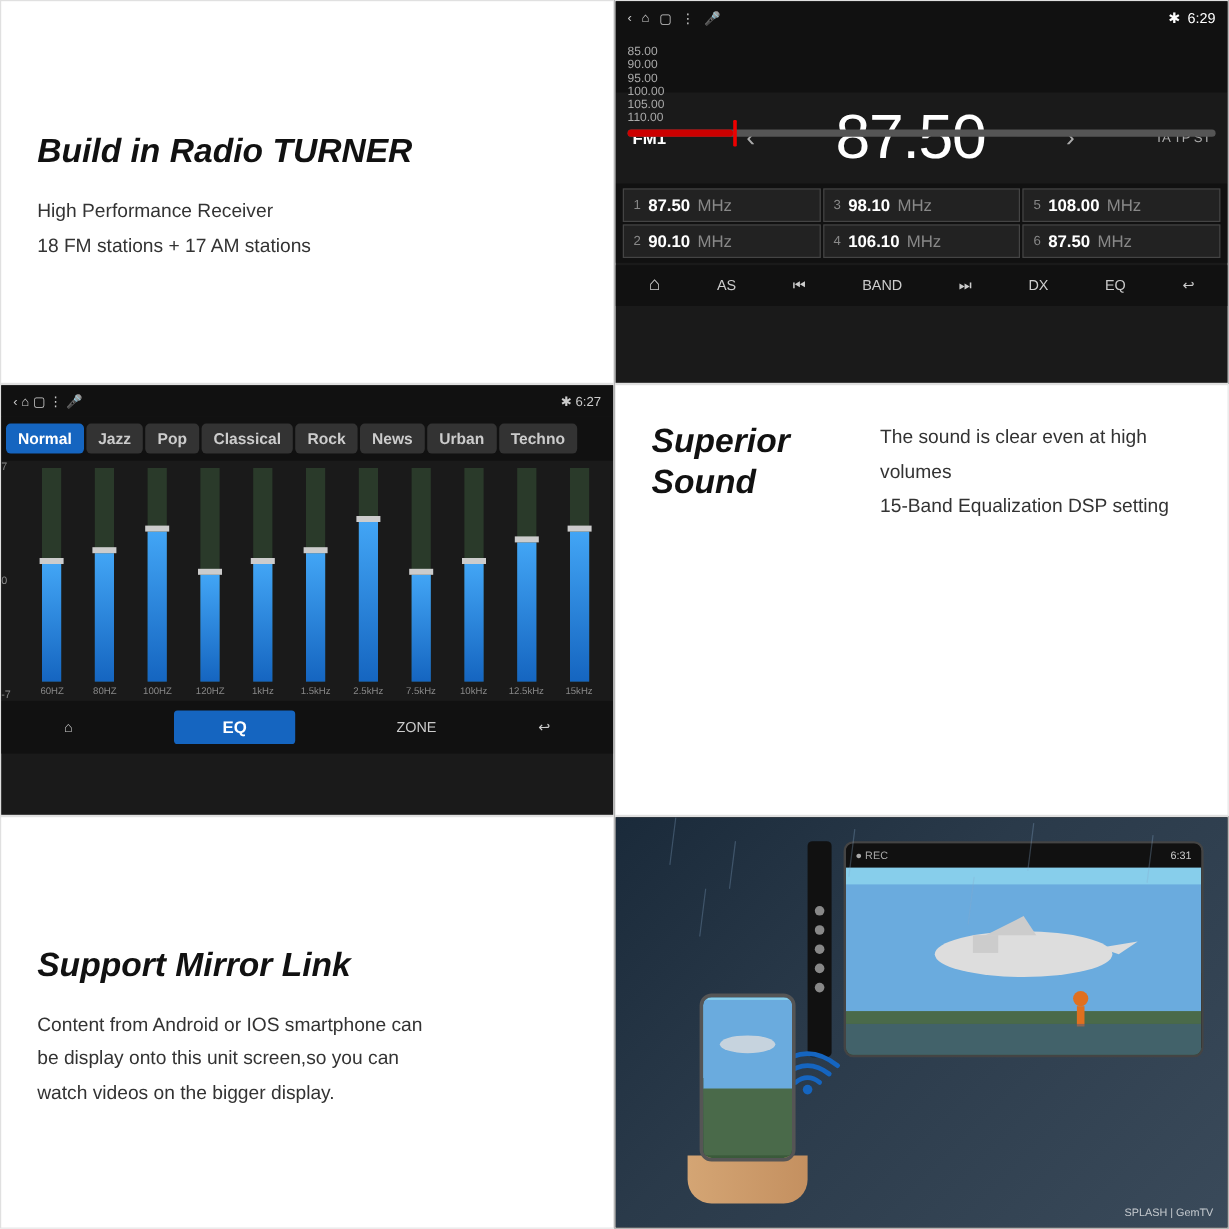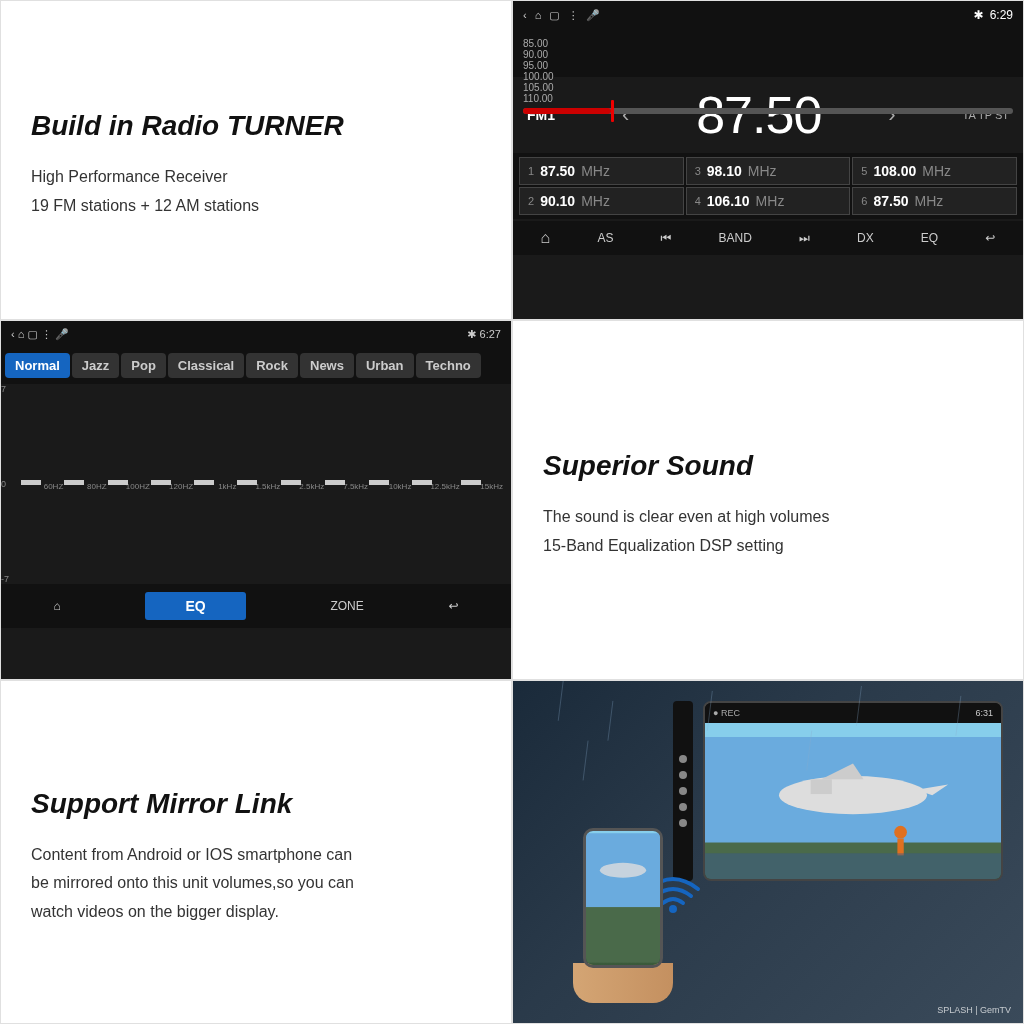--- a/index.html
+++ b/index.html
@@ -240,21 +240,21 @@
     .eq-bars-container {
       display: flex;
       flex: 1;
       gap: 3px;
       margin-left: 14px;
       align-items: flex-end;
     }
     .eq-bar-col {
       flex: 1;
       display: flex;
-      flex-direction: row;
+      flex-direction: column;
       align-items: center;
       height: 190px;
       position: relative;
     }
     .eq-bar-track {
       flex: 1;
       width: 16px;
       background: #2a3a2a;
       position: relative;
       display: flex;
@@ -295,21 +295,21 @@
       padding: 6px 40px;
       border-radius: 3px;
       font-size: 14px;
       font-weight: bold;
     }
 
     
     .sound-text {
       padding: 30px 30px 20px 30px;
       display: flex;
-      flex-direction: column;
+      flex-direction: row;
       justify-content: center;
     }
 
     
     .mirror-text {
       padding: 30px 30px 20px 30px;
       display: flex;
       flex-direction: column;
       justify-content: center;
     }
@@ -389,21 +389,21 @@
   </style>
 </head>
 <body>
 
 <div class="page">
 
   <div class="radio-text grid-cell">
     <div class="section-title">Build in Radio TURNER</div>
     <div class="section-desc">
       <div>High Performance Receiver</div>
-      <div>19 FM stations + 12 AM stations</div>
+      <div>18 FM stations + 17 AM stations</div>
     </div>
   </div>
 
   <div class="radio-screen grid-cell">
     <div class="status-bar">
       <div class="left-icons">
         <span>‹</span>
         <span>⌂</span>
         <span>▢</span>
         <span>⋮</span>
@@ -603,21 +603,21 @@
     <div class="section-desc">
       <div>The sound is clear even at high volumes</div>
       <div>15-Band Equalization DSP setting</div>
     </div>
   </div>
 
   <div class="mirror-text grid-cell">
     <div class="section-title">Support Mirror Link</div>
     <div class="section-desc">
       <div>Content from Android or IOS smartphone can</div>
-      <div>be mirrored onto this unit volumes,so you can</div>
+      <div>be display onto this unit screen,so you can</div>
       <div>watch videos on the  bigger display.</div>
     </div>
   </div>
 
   <div class="mirror-screen grid-cell">
     <div class="mirror-screen-inner">
 
       <div class="car-unit">
         <div style="background:#111;height:20px;display:flex;align-items:center;justify-content:space-between;padding:0 8px;">
           <span style="color:#aaa;font-size:9px;">● REC</span>

